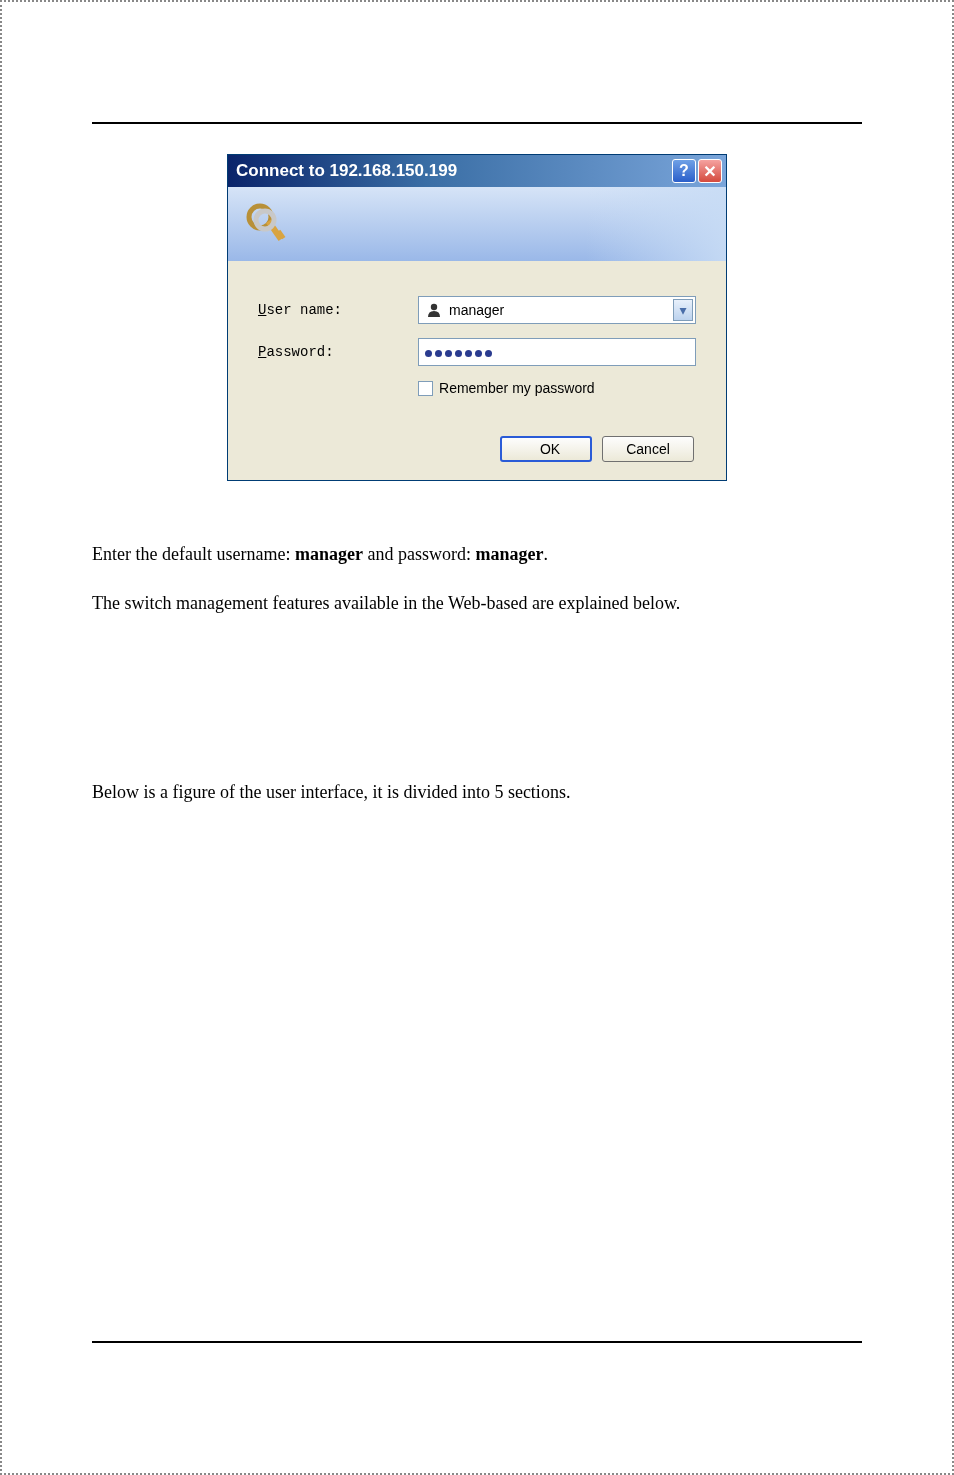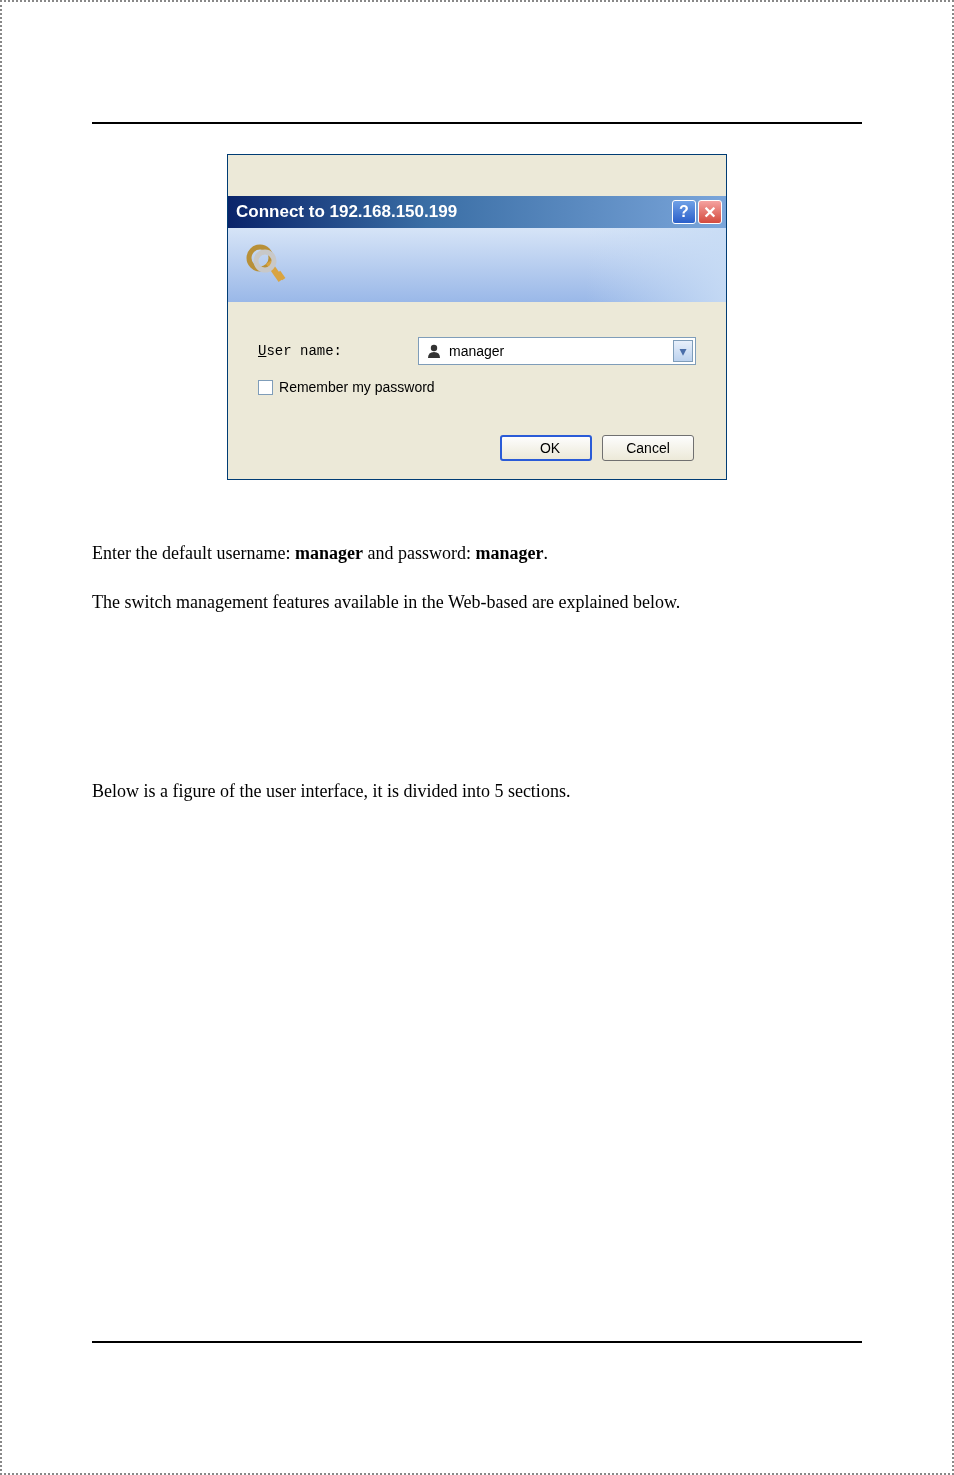--- a/index.html
+++ b/index.html
@@ -28,21 +28,20 @@
     font-family: Tahoma, Arial, sans-serif;
     font-size: 14px;
   }
   .title-bar {
     height: 32px;
     background: linear-gradient(to right, #0a246a 0%, #3a6ea5 40%, #7aa5da 100%);
     display: flex;
     align-items: center;
     padding: 0 4px 0 8px;
     position: relative;
-    margin-top: 41px;
   }
   .title-text {
     color: #fff;
     font-weight: bold;
     font-size: 17px;
     flex: 1;
   }
   .title-btns { display: flex; gap: 2px; }
   .title-btn {
     width: 24px; height: 24px;
@@ -119,20 +118,21 @@
     align-items: center;
   }
   .pw-dots span {
     width: 7px; height: 7px;
     background: #2a3b8f;
     border-radius: 50%;
     display: inline-block;
     margin-right: 3px;
   }
   .remember-row {
+    margin-left: 160px;
     display: flex;
     align-items: center;
     margin-top: 8px;
   }
   .checkbox {
     width: 15px; height: 15px;
     border: 1px solid #7f9db9;
     background: #fff;
     margin-right: 6px;
   }
@@ -207,20 +207,26 @@
               <circle cx="8" cy="5" r="3.2" fill="#333"></circle>
               <path d="M2 15 Q2 9 8 9 Q14 9 14 15 Z" fill="#333"></path>
             </svg>
           </span>
           <span class="combo-text">manager</span>
           <div class="combo-arrow">
             <span>▾</span>
           </div>
         </div>
       </div>
+      <div class="form-row">
+        <div class="form-label"><span class="ul">P</span>assword:</div>
+        <div class="pw-input">
+          <div class="pw-dots" id="pw-dots"><span></span><span></span><span></span><span></span><span></span><span></span><span></span></div>
+        </div>
+      </div>
       <div class="remember-row">
         <div class="checkbox"></div>
         <span><span class="ul">R</span>emember my password</span>
       </div>
       <div class="btn-row">
         <div class="xp-btn default">OK</div>
         <div class="xp-btn">Cancel</div>
       </div>
     </div>
   </div>

